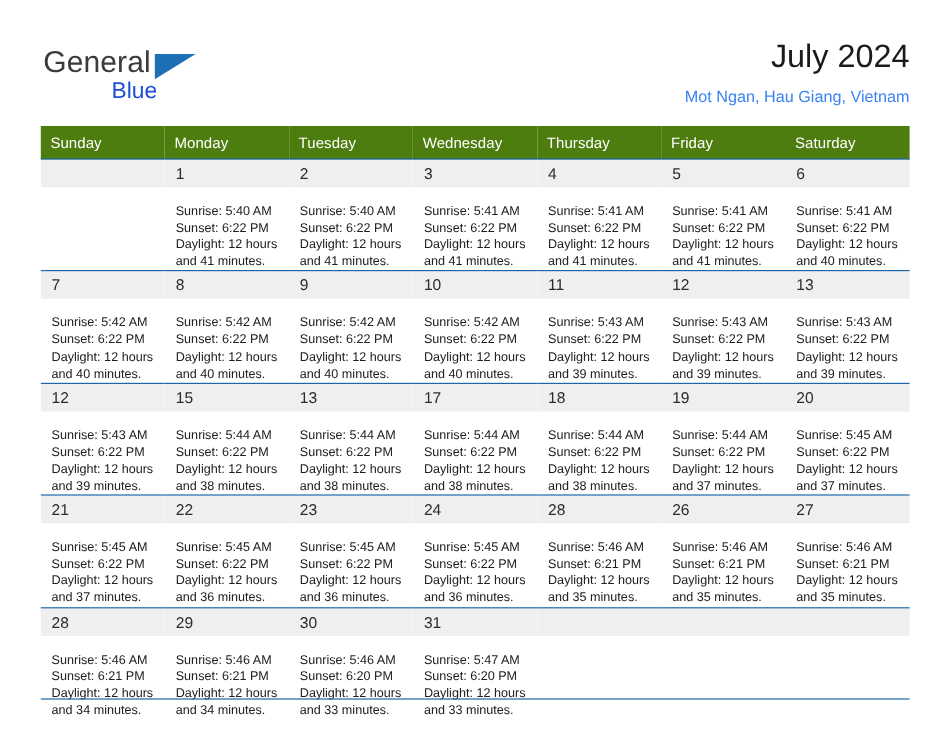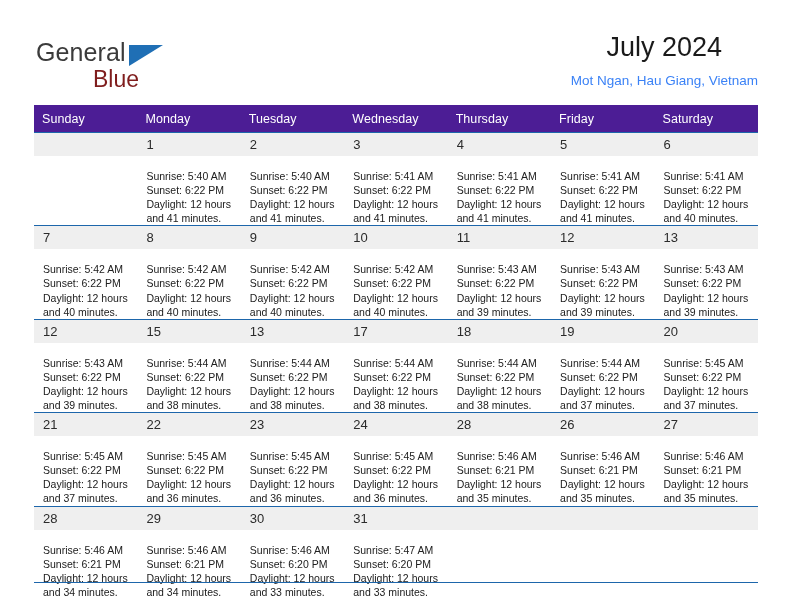--- a/index.html
+++ b/index.html
@@ -53,30 +53,30 @@
     top: 15px;
     width: 0;
     height: 0;
     border-left: 34px solid #1f6fb5;
     border-bottom: 21px solid transparent;
   }
   .brand-blue {
     position: absolute;
     left: 59px;
     top: 36px;
-    font-size: 23px;
-    color: #7f1d1d;
+    font-size: 19px;
+    color: #1d4ed8;
     font-family: "Liberation Sans", sans-serif;
   }
 
   .title-block {
     position: absolute;
     right: 0;
     top: 0;
-    text-align: center;
+    text-align: right;
     margin-left: 12px;
   }
   .cal-title {
     font-size: 27px;
     color: #1a1a1a;
     line-height: 34px;
     white-space: nowrap;
   }
   .cal-subtitle {
     margin-top: 9px;
@@ -92,21 +92,21 @@
     left: 34px;
     top: 105px;
     width: 724px;
     border-collapse: collapse;
     table-layout: fixed;
   }
 
   .calendar col { width: 103.42px; }
 
   thead th {
-    background: #4c1d95;
+    background: #4d7c0f;
     color: #ffffff;
     font-size: 12.5px;
     font-weight: normal;
     text-align: left;
     padding: 5px 0 5px 8px;
     height: 17px;
     vertical-align: middle;
     letter-spacing: 0.05px;
   }
 

